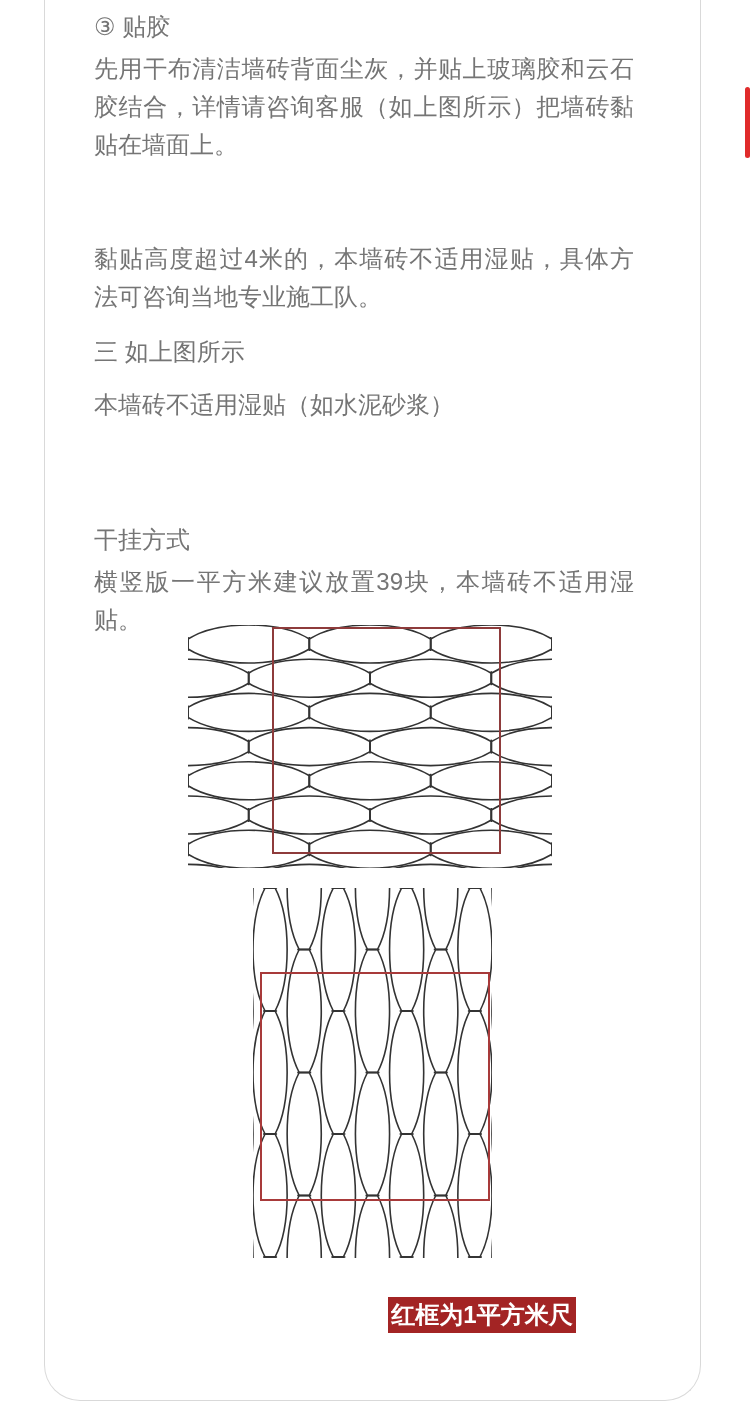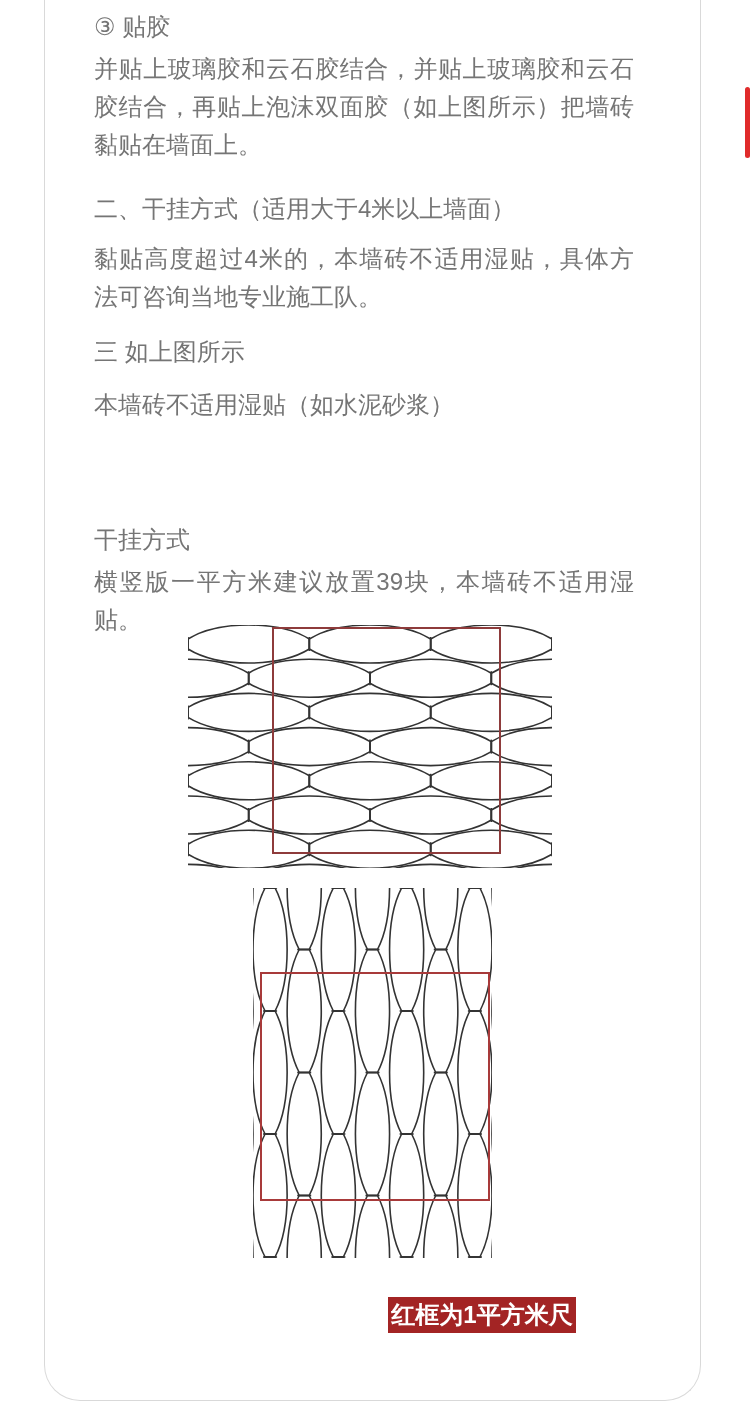--- a/index.html
+++ b/index.html
@@ -33,23 +33,22 @@
 </style>
 </head>
 <body>
 
 <div id="stage">
 
   <div class="card" style="border-color: rgb(217, 217, 217);"></div>
 
   <div class="txt heading" style="top: 8px; color: rgb(117, 117, 117);">③ 贴胶</div>
 
-  <div class="txt" style="top: 50px; color: rgb(117, 117, 117);">并贴上玻璃胶和云石胶结合，并贴上玻璃胶和云石胶结合，再贴上泡沫双面胶（如上图所示）把墙砖黏贴在墙面上。</div>
-
-  <div class="txt heading" style="top: 190px; color: rgb(117, 117, 117);">二、干挂方式（适用大于4米以上墙面）</div>
+  <div class="txt" style="top: 50px; color: rgb(117, 117, 117);">先用干布清洁墙砖背面尘灰，并贴上玻璃胶和云石胶结合，详情请咨询客服（如上图所示）把墙砖黏贴在墙面上。</div>
+
 
   <div class="txt" style="top: 240px; color: rgb(117, 117, 117);">黏贴高度超过4米的，本墙砖不适用湿贴，具体方法可咨询当地专业施工队。</div>
 
   <div class="txt heading" style="top: 333px; color: rgb(117, 117, 117);">三 如上图所示</div>
 
   <div class="txt" style="top: 386px; color: rgb(117, 117, 117);">本墙砖不适用湿贴（如水泥砂浆）</div>
 
   <div class="txt heading" style="top: 521px; color: rgb(117, 117, 117);">干挂方式</div>
 
   <div class="txt" style="top: 563px; color: rgb(117, 117, 117);">横竖版一平方米建议放置39块，本墙砖不适用湿贴。</div>

